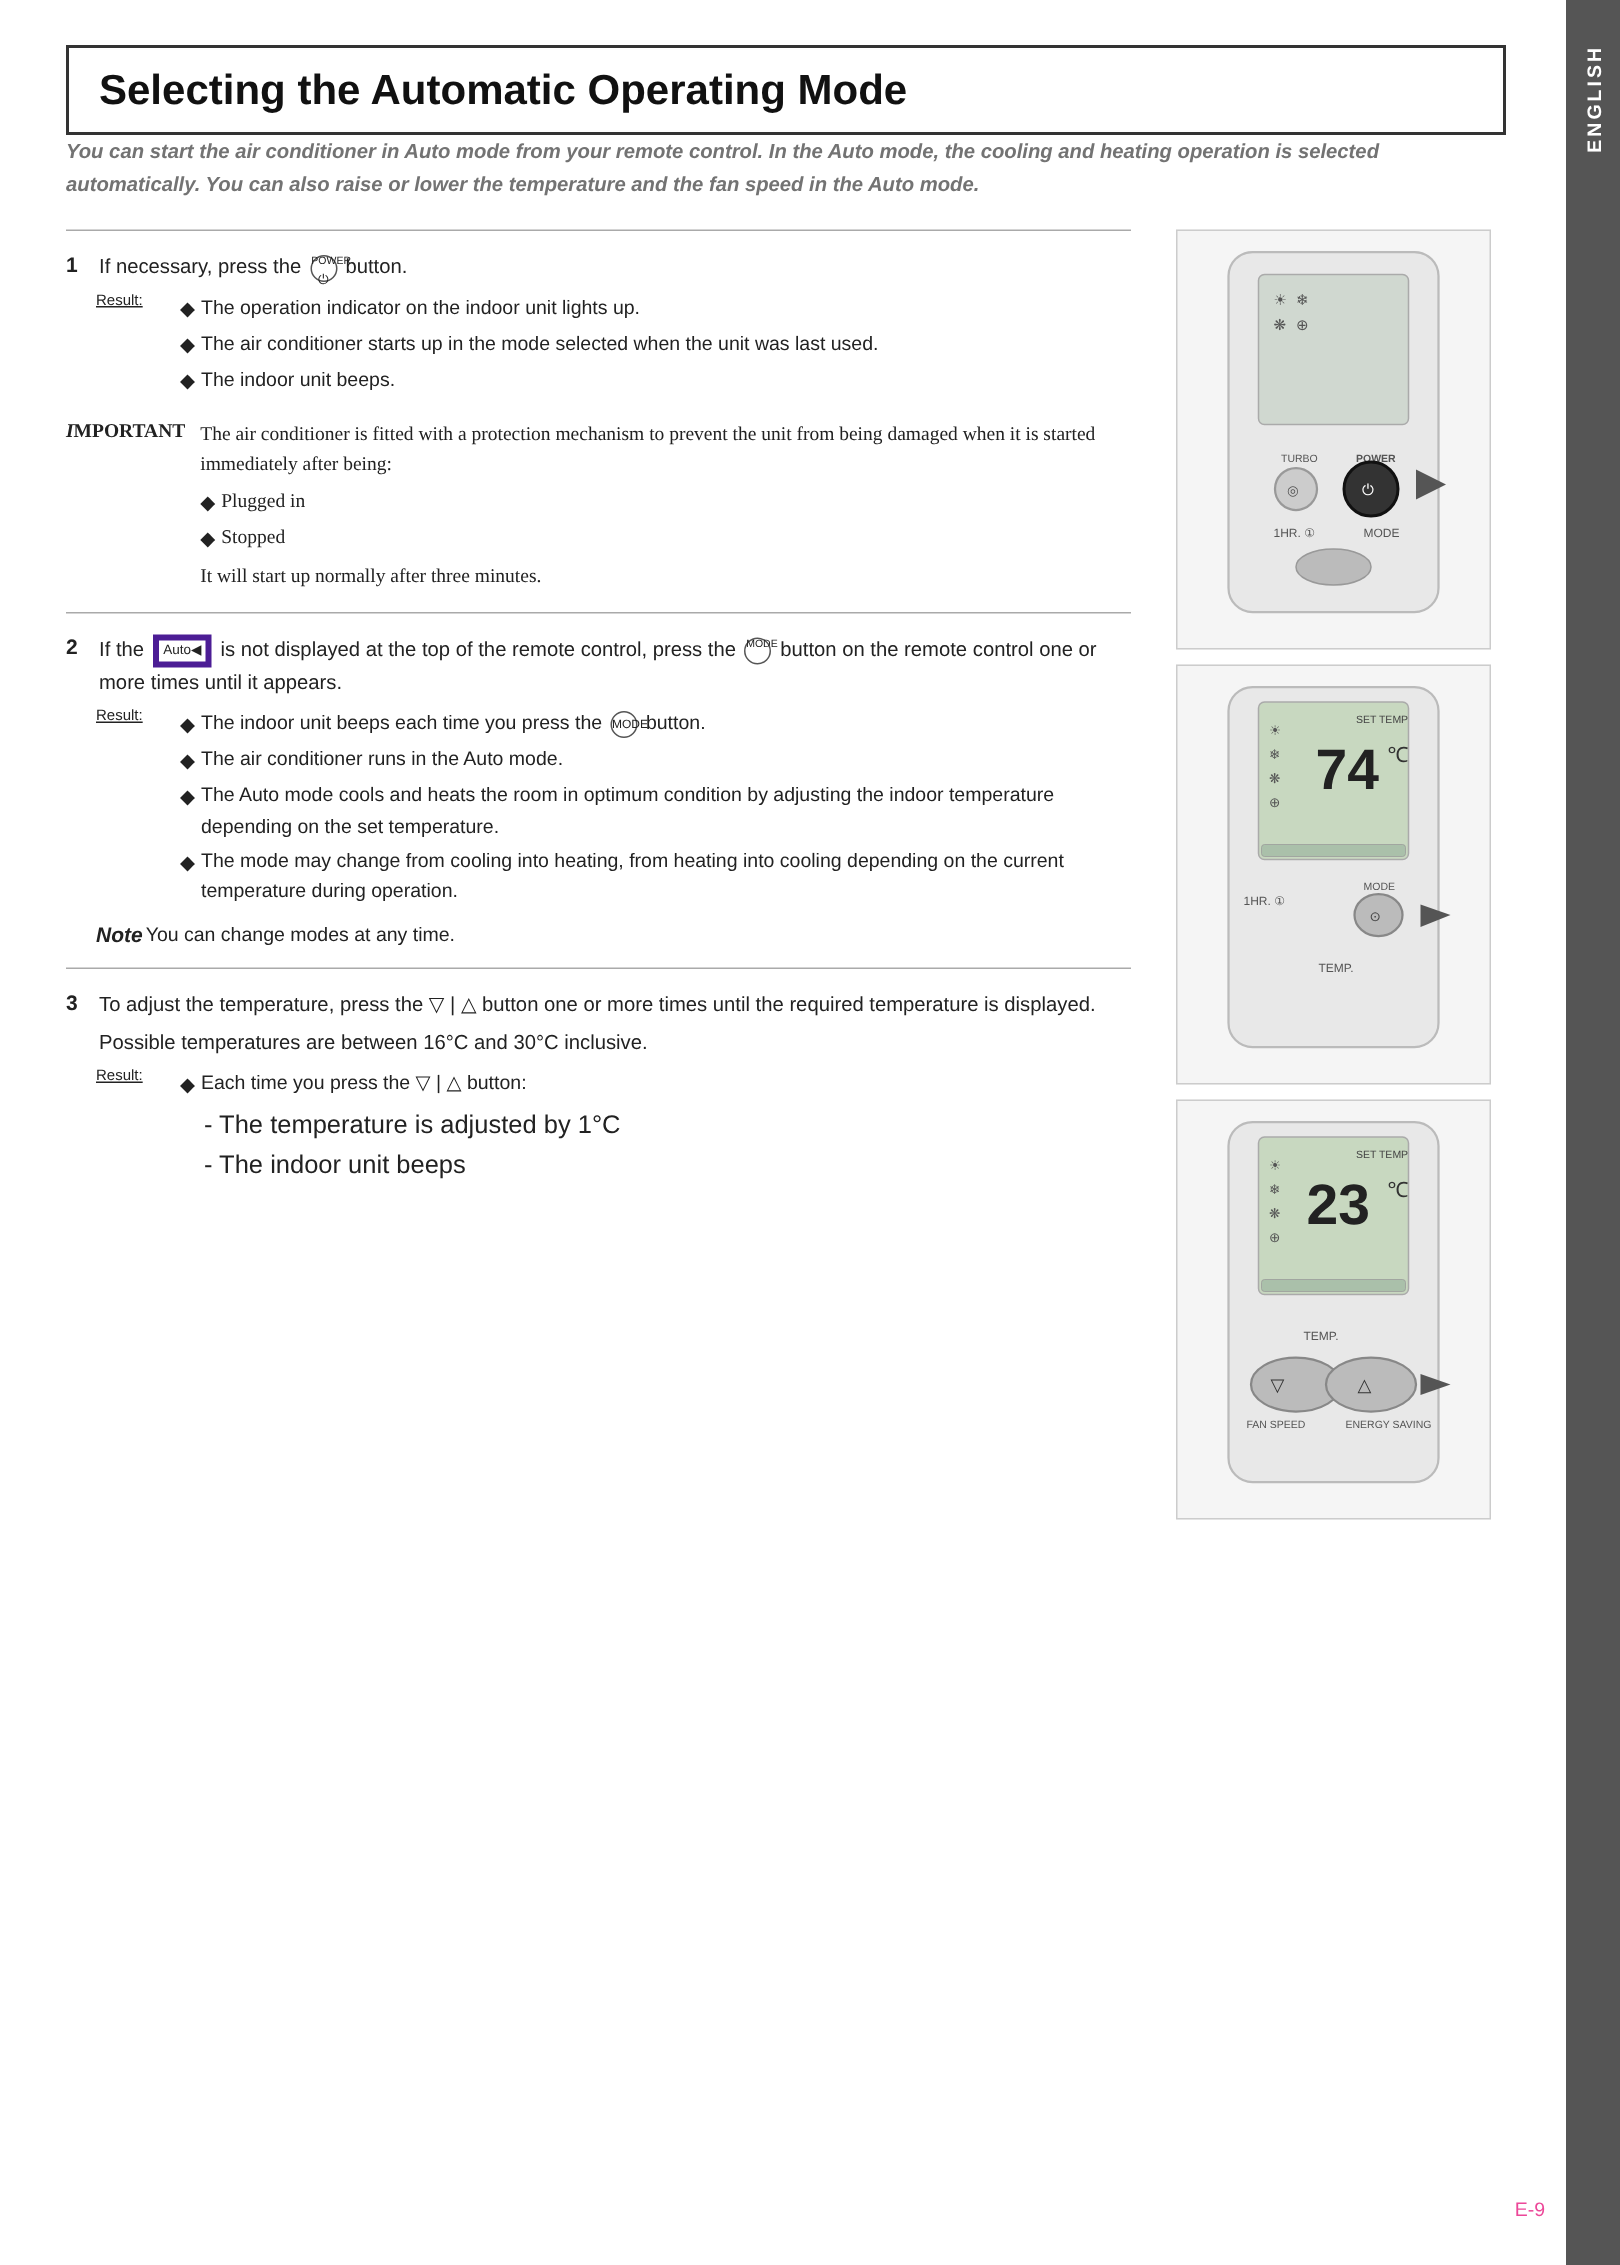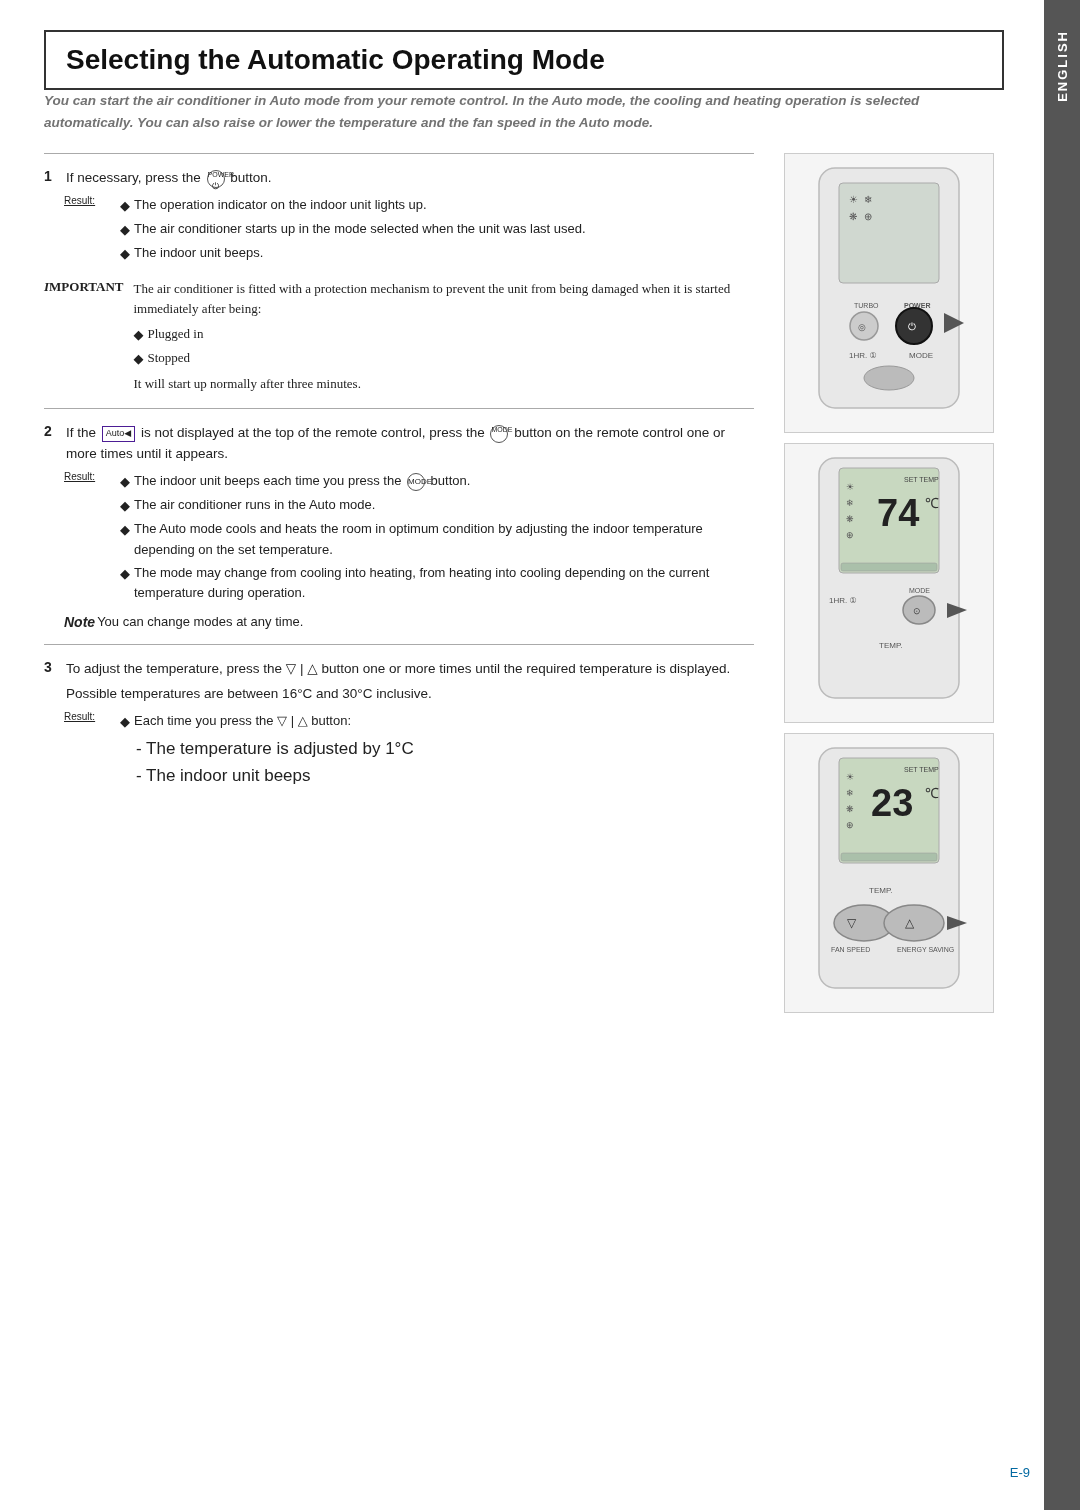--- a/index.html
+++ b/index.html
@@ -224,33 +224,33 @@
       justify-content: center;
       overflow: hidden;
     }
 
     
     .page-num {
       position: absolute;
       bottom: 30px;
       right: 50px;
       font-size: 13px;
-      color: #0369a1;
+      color: #ec4899;
     }
 
     .sub-bullet {
       margin-left: 16px;
       font-size: 17px;
       line-height: 1.6;
     }
 
     .auto-symbol {
       display: inline-flex;
       align-items: center;
-      border: 1px solid #4c1d95;
+      border: 4px solid #4c1d95;
       padding: 0 3px;
       font-size: 9px;
       vertical-align: middle;
       margin: 0 2px;
     }
   </style>
 </head>
 <body>
 
 <div class="page-wrapper">

